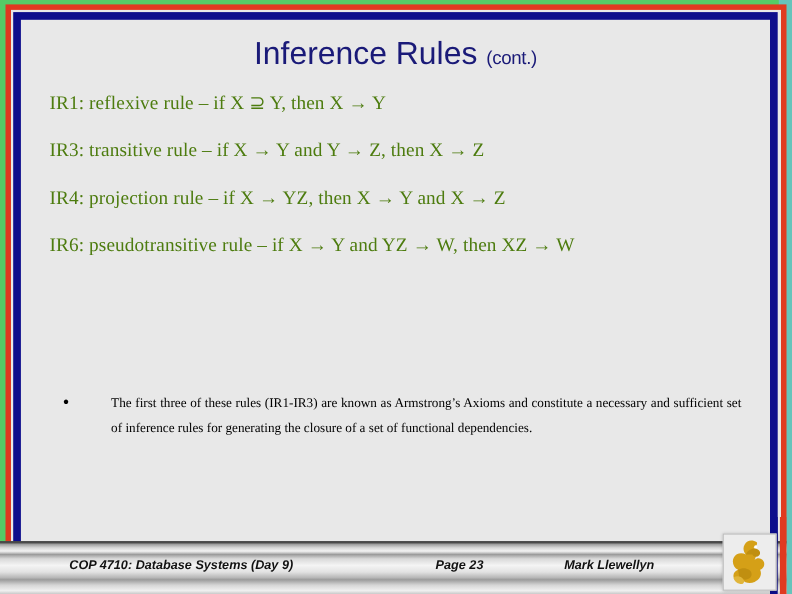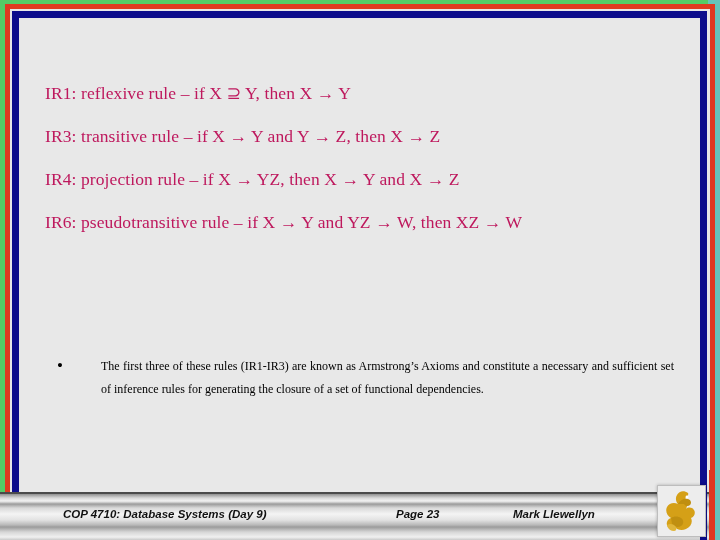--- a/index.html
+++ b/index.html
@@ -80,21 +80,21 @@
 
   .rules {
     position: absolute;
     left: 26px;
     top: 67px;
     width: 640px;
   }
   .rule-line {
     font-family: "Liberation Serif", serif;
     font-size: 17.5px;
-    color: #be185d;
+    color: #4d7c0f;
     line-height: 1.0;
     margin-bottom: 25.5px;
     white-space: nowrap;
     letter-spacing: 0.1px;
   }
 
   .bullet-block {
     position: absolute;
     left: 26px;
     top: 337px;
@@ -203,20 +203,24 @@
 
   <div class="frame-green"></div>
   <div class="frame-teal-right"></div>
   <div class="frame-red"></div>
   <div class="frame-gap"></div>
   <div class="frame-navy"></div>
   <div class="frame-inner"></div>
 
   <div class="content">
 
+    <div class="slide-title">
+      <span>Inference Rules</span>
+      <span class="cont">(cont.)</span>
+    </div>
 
     <div class="rules">
       <div class="rule-line">IR1:  reflexive rule – if X ⊇ Y, then X → Y</div>
       <div class="rule-line">IR3: transitive rule – if X → Y and Y → Z, then X → Z</div>
       <div class="rule-line">IR4: projection rule – if X → YZ, then X → Y and X → Z</div>
       <div class="rule-line">IR6: pseudotransitive rule – if X → Y and YZ → W, then XZ → W</div>
     </div>
 
     <div class="bullet-block">
       <div class="bullet-dot">•</div>

